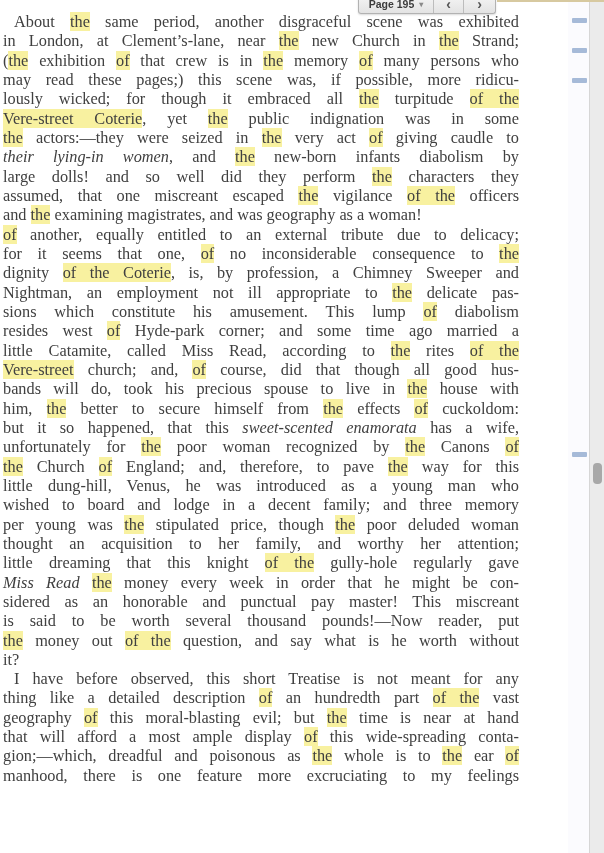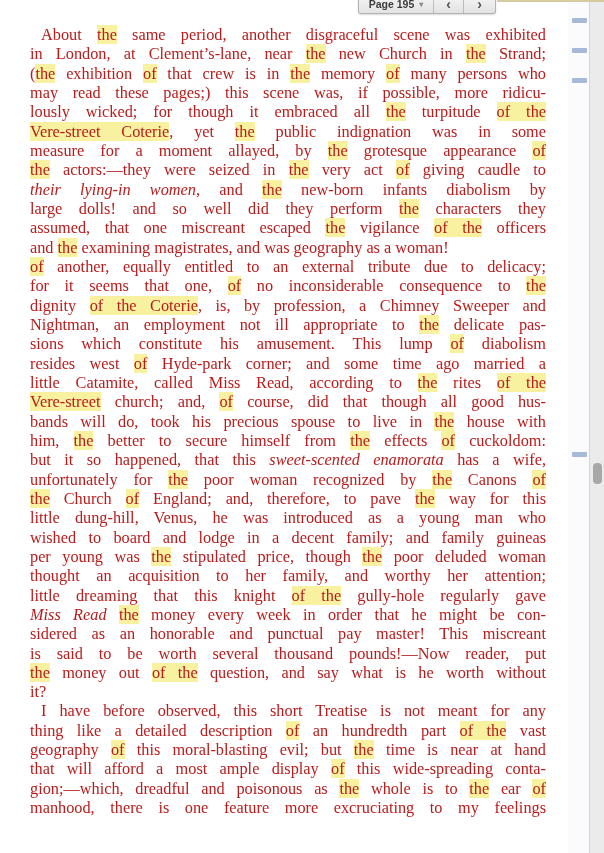--- a/index.html
+++ b/index.html
@@ -7,24 +7,23 @@
     width: 604px; height: 853px;
     overflow: hidden;
     background: #ffffff;
     font-family: "Liberation Serif", serif;
   }
   .screen { position: relative; width: 604px; height: 853px; background:#fff; }
 
   
   .text-area {
     position: absolute;
-    left: 30px; top: 12px;
+    left: 3px; top: 12px;
     width: 516px;
-    color: #b91c1c;
-    margin-top: 13px;
+    color: #404040;
   }
   .para { margin: 0; padding: 0; }
   .line {
     height: 19.33px;
     line-height: 19.33px;
     font-size: 16.3px;
     text-align: justify;
     text-align-last: justify;
     white-space: normal;
   }
@@ -109,21 +108,20 @@
 <div class="screen">
 
   <div class="text-area" id="textArea">
       <div class="para">
         <div class="line indent"><span>About </span><span class="hl">the</span><span> same period, another disgraceful scene was exhibited</span></div>
         <div class="line"><span>in London, at Clement’s-lane, near </span><span class="hl">the</span><span> new Church in </span><span class="hl">the</span><span> Strand;</span></div>
         <div class="line"><span>(</span><span class="hl">the</span><span> exhibition </span><span class="hl">of</span><span> that crew is in </span><span class="hl">the</span><span> memory </span><span class="hl">of</span><span> many persons who</span></div>
         <div class="line"><span>may read these pages;) this scene was, if possible, more ridicu-</span></div>
         <div class="line"><span>lously wicked; for though it embraced all </span><span class="hl">the</span><span> turpitude </span><span class="hl">of the</span></div>
         <div class="line"><span class="hl">Vere-street Coterie</span><span>, yet </span><span class="hl">the</span><span> public indignation was in some</span></div>
-        <div class="line"><span>measure for a moment allayed, by </span><span class="hl">the</span><span> grotesque appearance </span><span class="hl">of</span></div>
         <div class="line"><span class="hl">the</span><span> actors:—they were seized in </span><span class="hl">the</span><span> very act </span><span class="hl">of</span><span> giving caudle to</span></div>
         <div class="line"><span class="it">their lying-in women</span><span>, and </span><span class="hl">the</span><span> new-born infants diabolism by</span></div>
         <div class="line"><span>large dolls! and so well did they perform </span><span class="hl">the</span><span> characters they</span></div>
         <div class="line"><span>assumed, that one miscreant escaped </span><span class="hl">the</span><span> vigilance </span><span class="hl">of the</span><span> officers</span></div>
         <div class="line last"><span>and </span><span class="hl">the</span><span> examining magistrates, and was geography as a woman!</span></div>
       </div>
       <div class="para">
         <div class="line"><span class="hl">of</span><span> another, equally entitled to an external tribute due to delicacy;</span></div>
         <div class="line"><span>for it seems that one, </span><span class="hl">of</span><span> no inconsiderable consequence to </span><span class="hl">the</span></div>
         <div class="line"><span>dignity </span><span class="hl">of the Coterie</span><span>, is, by profession, a Chimney Sweeper and</span></div>
@@ -131,21 +129,21 @@
         <div class="line"><span>sions which constitute his amusement. This lump </span><span class="hl">of</span><span> diabolism</span></div>
         <div class="line"><span>resides west </span><span class="hl">of</span><span> Hyde-park corner; and some time ago married a</span></div>
         <div class="line"><span>little Catamite, called Miss Read, according to </span><span class="hl">the</span><span> rites </span><span class="hl">of the</span></div>
         <div class="line"><span class="hl">Vere-street</span><span> church; and, </span><span class="hl">of</span><span> course, did that though all good hus-</span></div>
         <div class="line"><span>bands will do, took his precious spouse to live in </span><span class="hl">the</span><span> house with</span></div>
         <div class="line"><span>him, </span><span class="hl">the</span><span> better to secure himself from </span><span class="hl">the</span><span> effects </span><span class="hl">of</span><span> cuckoldom:</span></div>
         <div class="line"><span>but it so happened, that this </span><span class="it">sweet-scented enamorata</span><span> has a wife,</span></div>
         <div class="line"><span>unfortunately for </span><span class="hl">the</span><span> poor woman recognized by </span><span class="hl">the</span><span> Canons </span><span class="hl">of</span></div>
         <div class="line"><span class="hl">the</span><span> Church </span><span class="hl">of</span><span> England; and, therefore, to pave </span><span class="hl">the</span><span> way for this</span></div>
         <div class="line"><span>little dung-hill, Venus, he was introduced as a young man who</span></div>
-        <div class="line"><span>wished to board and lodge in a decent family; and family guineas</span></div>
+        <div class="line"><span>wished to board and lodge in a decent family; and three memory</span></div>
         <div class="line"><span>per young was </span><span class="hl">the</span><span> stipulated price, though </span><span class="hl">the</span><span> poor deluded woman</span></div>
         <div class="line"><span>thought an acquisition to her family, and worthy her attention;</span></div>
         <div class="line"><span>little dreaming that this knight </span><span class="hl">of the</span><span> gully-hole regularly gave</span></div>
         <div class="line"><span class="it">Miss Read</span><span> </span><span class="hl">the</span><span> money every week in order that he might be con-</span></div>
         <div class="line"><span>sidered as an honorable and punctual pay master! This miscreant</span></div>
         <div class="line"><span>is said to be worth several thousand pounds!—Now reader, put</span></div>
         <div class="line"><span class="hl">the</span><span> money out </span><span class="hl">of the</span><span> question, and say what is he worth without</span></div>
         <div class="line last"><span>it?</span></div>
       </div>
       <div class="para">

